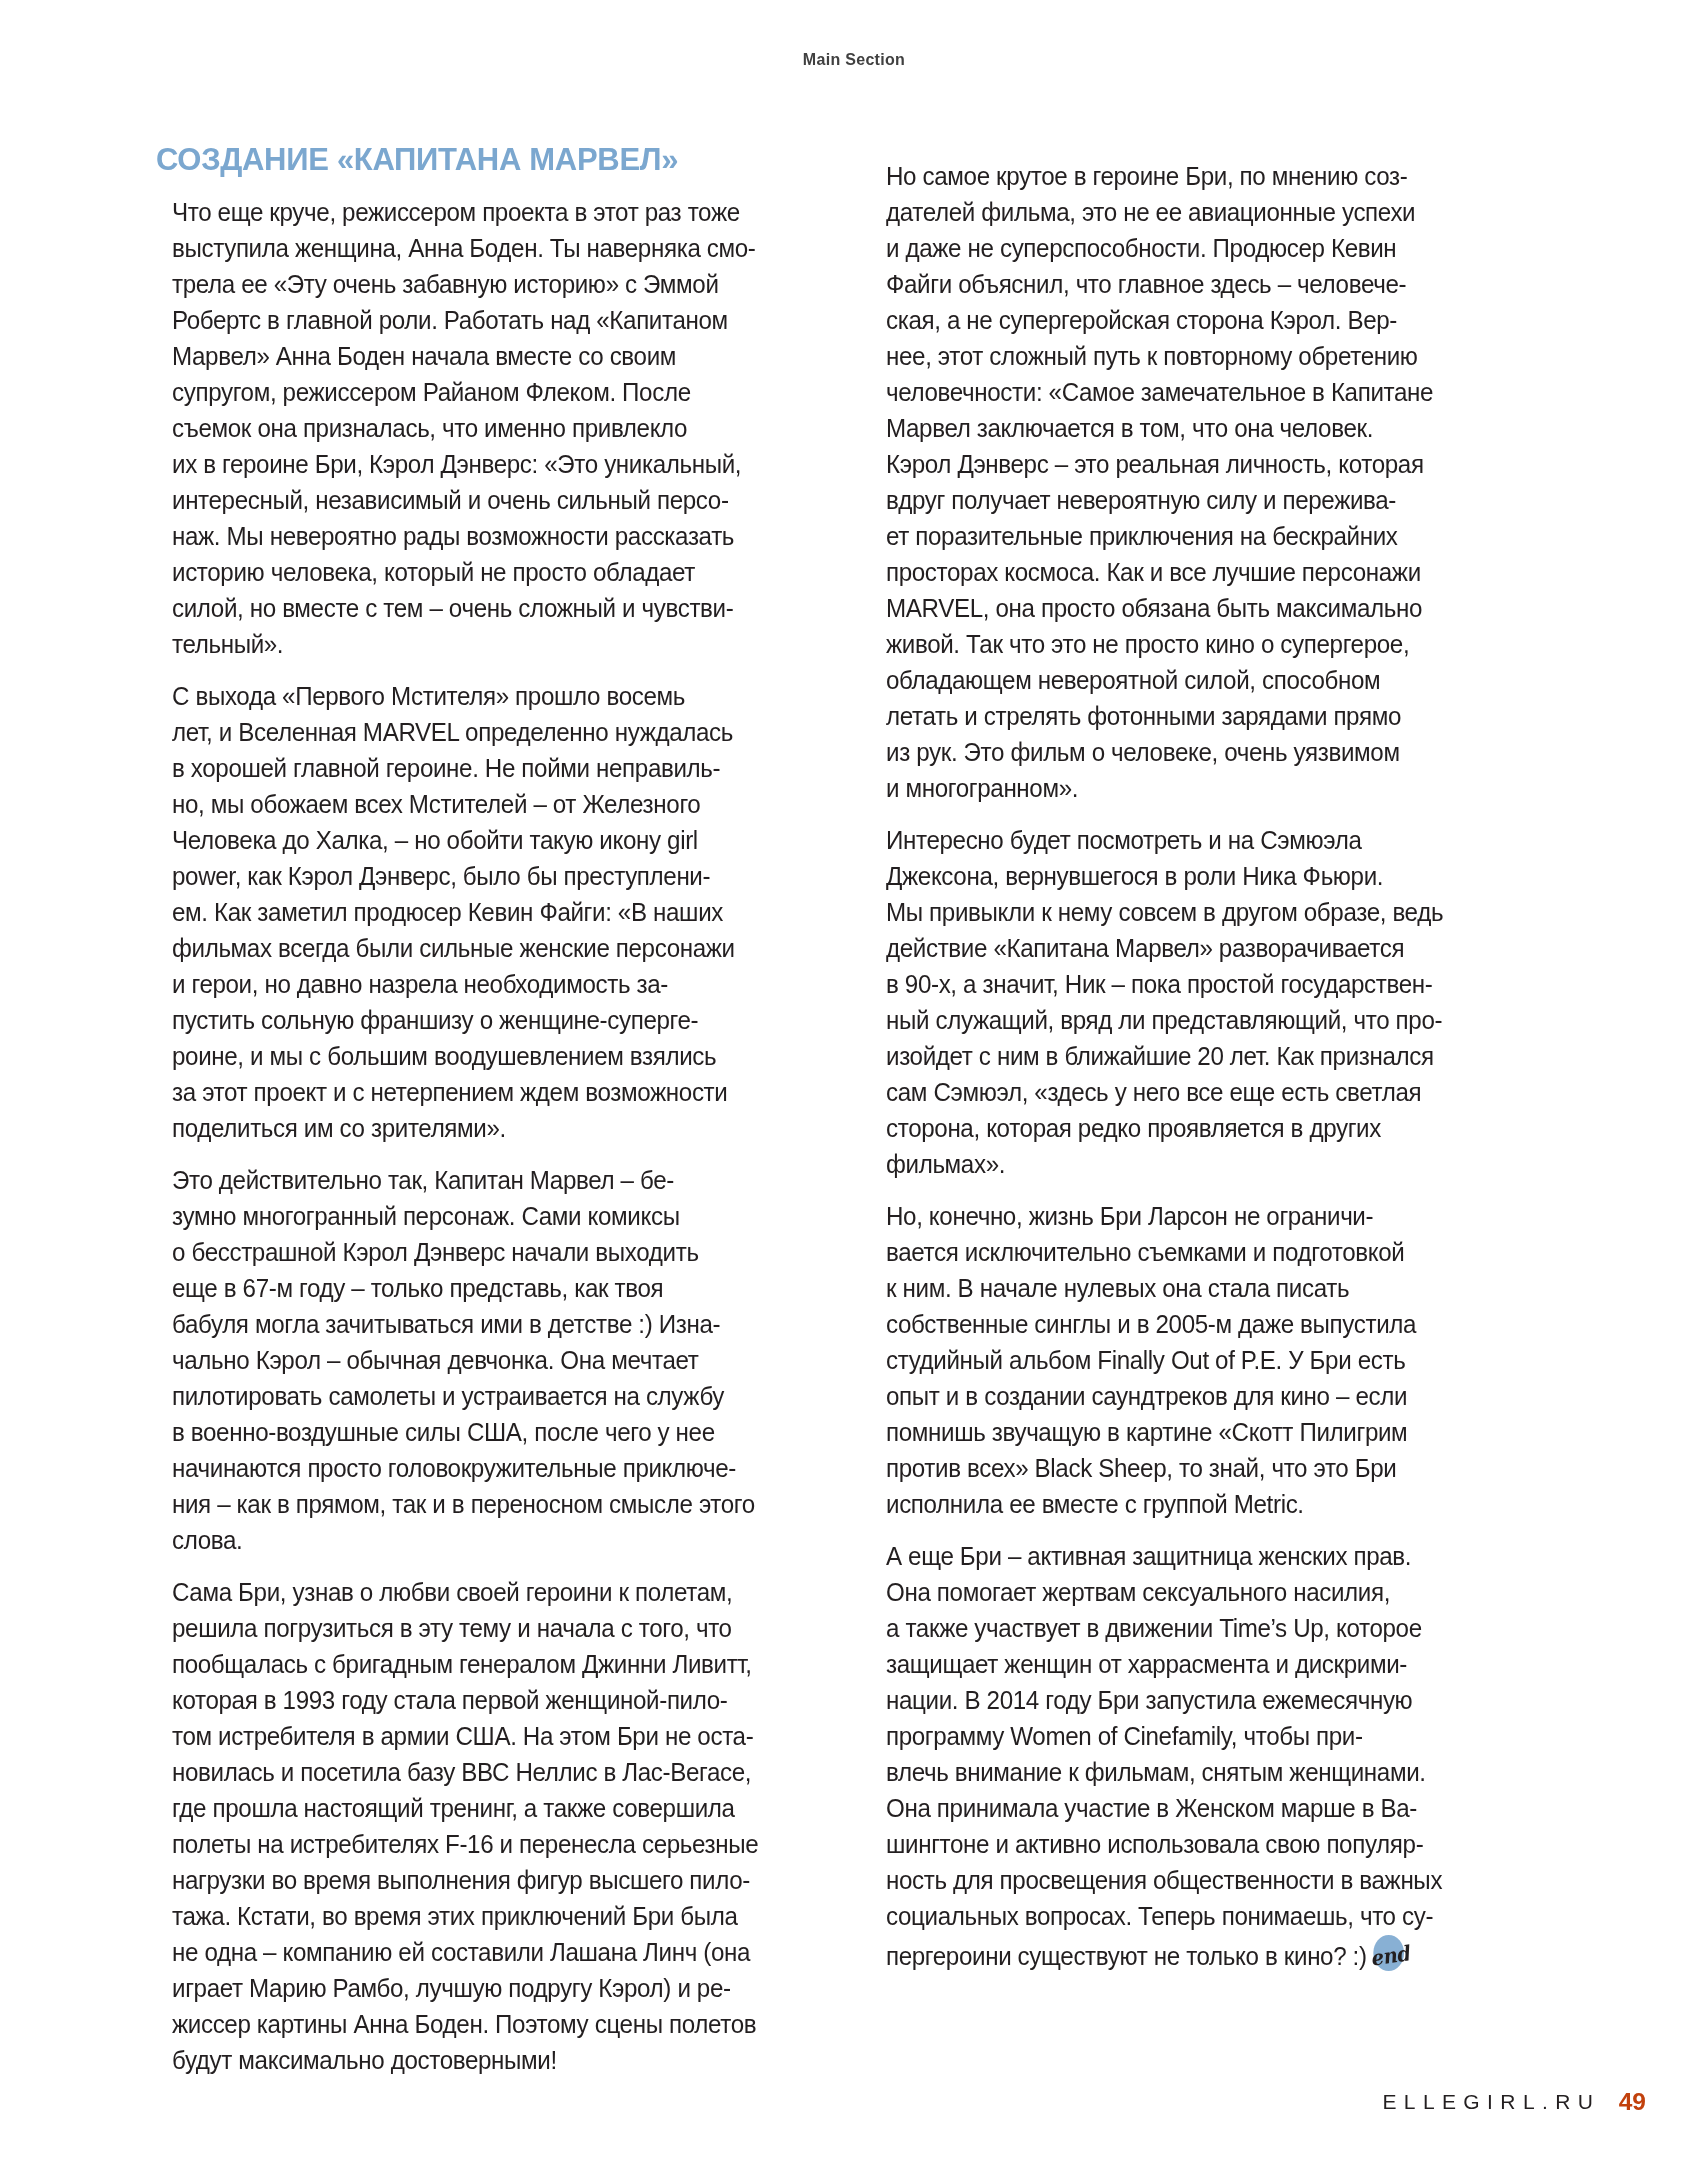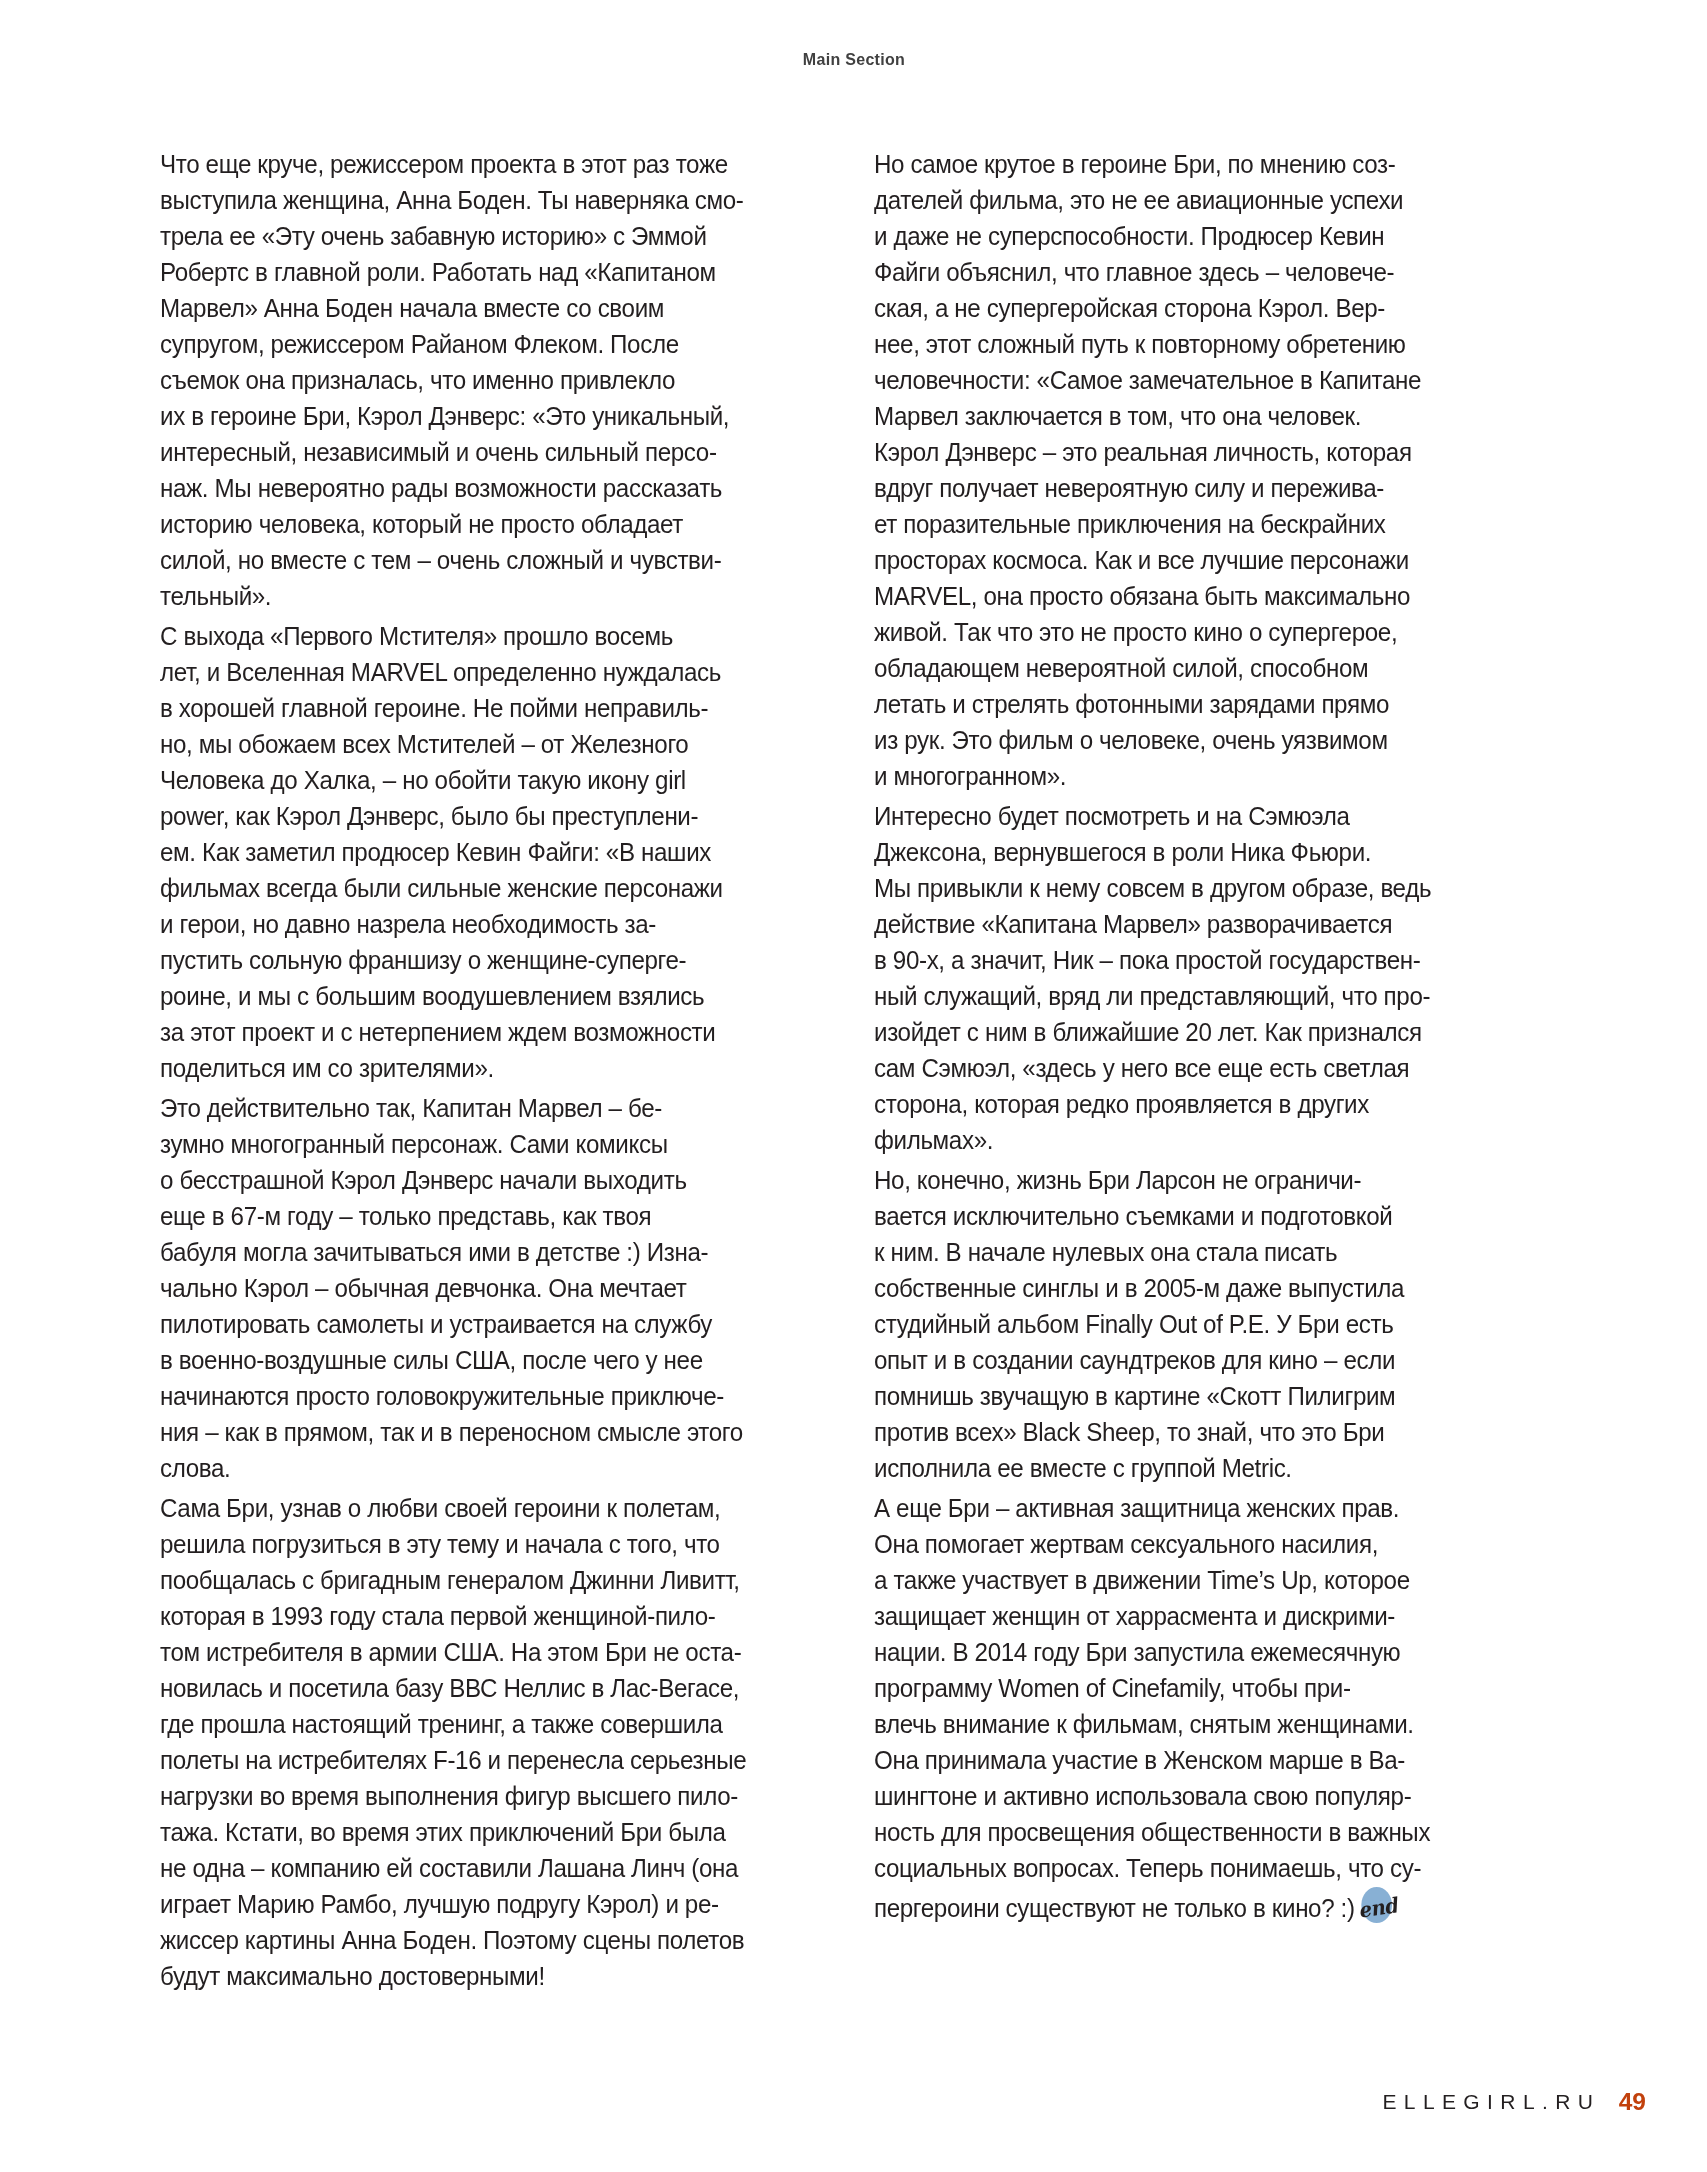--- a/index.html
+++ b/index.html
@@ -5,40 +5,41 @@
     html, body { margin: 0; padding: 0; background: #ffffff; }
     body { width: 1708px; height: 2172px; position: relative; overflow: hidden;
            font-family: "Liberation Sans", "DejaVu Sans", sans-serif; color: #231f20; }
     .section-label { position: absolute; top: 51px; left: 0; width: 100%; text-align: center;
                      font-weight: bold; font-size: 16px; letter-spacing: 0.3px; color: #404040; }
     .column { position: absolute; top: 142px; width: 687px; }
     .col-left { left: 156px; }
     .col-right { left: 870px; }
     .heading { color: #7ba7cf; font-weight: bold; font-size: 31px; line-height: 36px;
                text-transform: uppercase; letter-spacing: -0.3px; margin: 0; }
-    .para { margin: 4px; }
+    .para { margin: 16px; }
     .line { display: block; font-size: 26px; line-height: 36px; white-space: nowrap;
             letter-spacing: -0.4px; transform-origin: left; transform: scaleX(0.93); }
     .right-heading { margin-top: 37px; }
     .end-mark { display: inline-block; position: relative; width: 38px; height: 38px; vertical-align: -7.4px;
                 margin-left: 4.9px; }
     .end-mark .dot { position: absolute; left: 2.5px; top: 1.2px; width: 33px; height: 36px; border-radius: 50%;
                      background: #7ba7cf; opacity: 0.9; }
     .end-mark .txt { position: absolute; left: 0; top: 3.7px; font-family: "DejaVu Serif", serif; font-style: italic;
                      font-weight: bold; font-size: 21px; color: #231f20; transform: rotate(-8deg); }
     .footer { position: absolute; top: 2088px; right: 62px; display: flex; align-items: center; gap: 18.4px; }
     .footer .site { font-size: 21px; letter-spacing: 7.4px; font-weight: normal; color: #231f20; }
     .footer .page-num { font-size: 24.5px; font-weight: bold; color: #c2410c; }
   </style>
 </head>
 <body>
 
 <div class="section-label">Main Section</div>
 
 <div class="column col-left">
+  <h2 class="heading">СОЗДАНИЕ «КАПИТАНА МАРВЕЛ»</h2>
   <div id="left-paras">
       <p class="para">
         <span class="line">Что еще круче, режиссером проекта в этот раз тоже</span>
         <span class="line">выступила женщина, Анна Боден. Ты наверняка смо-</span>
         <span class="line">трела ее «Эту очень забавную историю» с Эммой</span>
         <span class="line">Робертс в главной роли. Работать над «Капитаном</span>
         <span class="line">Марвел» Анна Боден начала вместе со своим</span>
         <span class="line">супругом, режиссером Райаном Флеком. После</span>
         <span class="line">съемок она призналась, что именно привлекло</span>
         <span class="line">их в героине Бри, Кэрол Дэнверс: «Это уникальный,</span>

